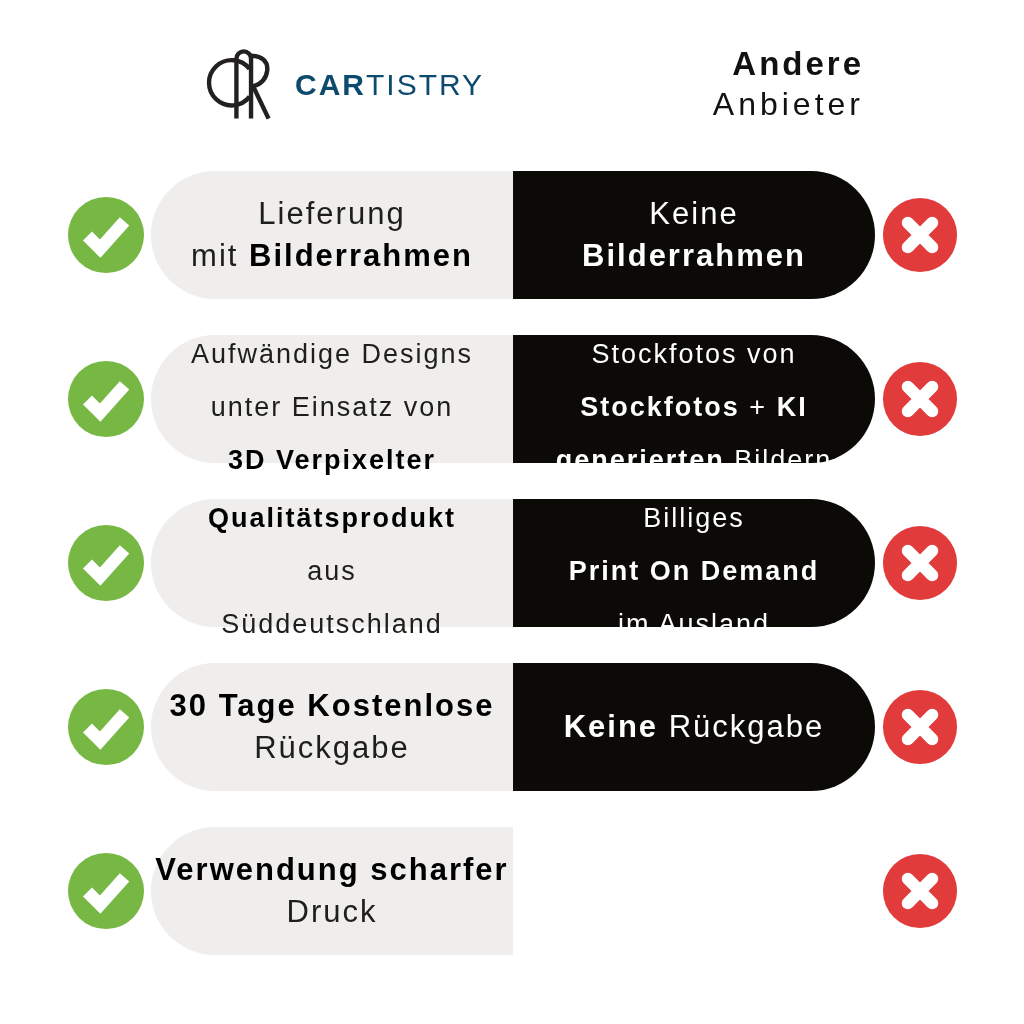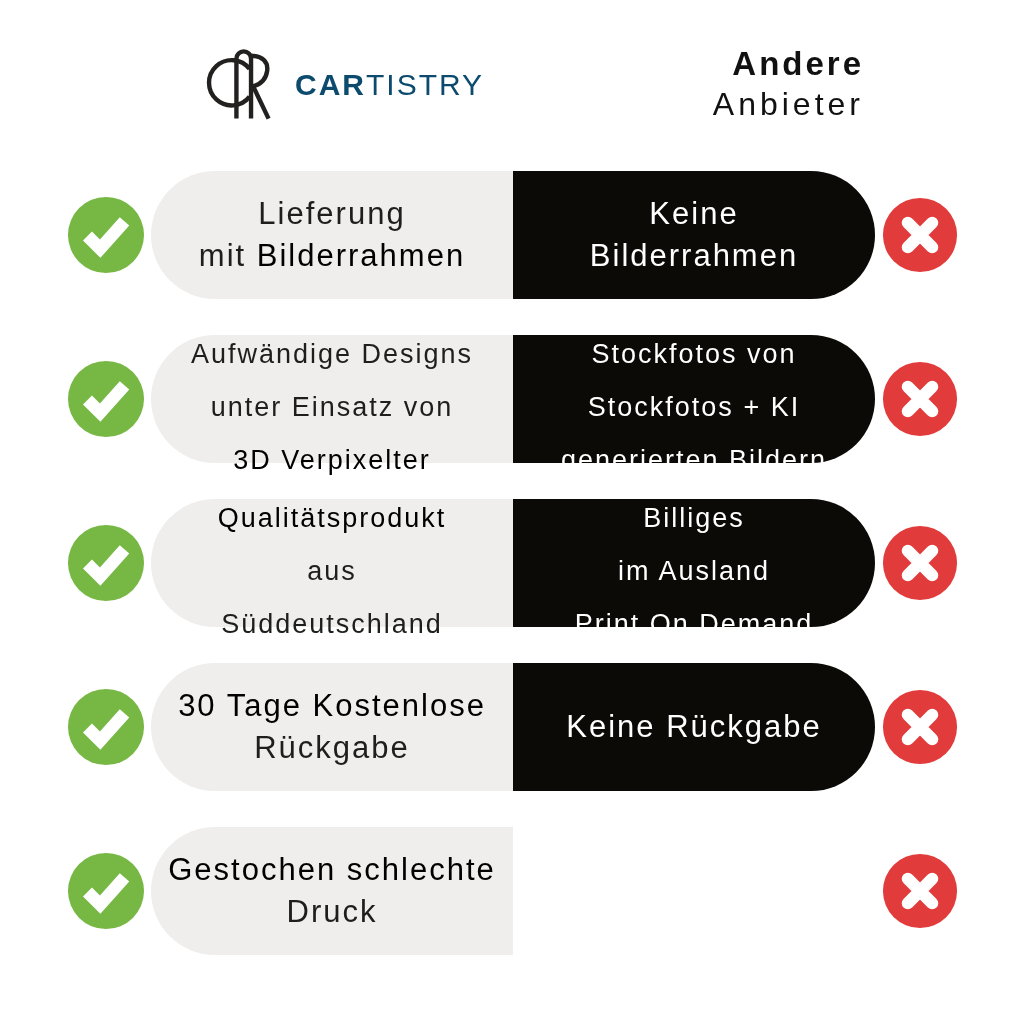--- a/index.html
+++ b/index.html
@@ -53,21 +53,21 @@
     color:var(--text-dark);
   }
   .half.right{
     background:var(--pill-right-bg);
     border-radius:0 64px 64px 0;
     color:var(--text-light);
   }
   .half .line{white-space:nowrap;letter-spacing:2px;}
   .half.size-lg .line{font-size:31px;line-height:42px;}
   .half.size-md .line{font-size:27px;line-height:37px;margin-top:16px;}
-  .half .b{font-weight:400;}
+  .half .b{font-weight:700;}
   .half.left .b{color:#000;}
 </style>
 </head>
 <body>
 
 <div class="canvas">
 
   <div class="brand">
     <svg width="76" height="72" viewBox="0 0 104 98" fill="none" stroke="#232120" stroke-width="6" stroke-linecap="butt">
       <path d="M61 27 A 31 31 0 1 0 61 65"></path>
@@ -142,22 +142,22 @@
           </svg>
         </span>
         <div class="pill">
           <div class="half left size-md">
             <div class="line"><span class="b">Qualitätsprodukt</span></div>
             <div class="line"><span>aus</span></div>
             <div class="line"><span>Süddeutschland</span></div>
           </div>
           <div class="half right size-md">
             <div class="line"><span>Billiges</span></div>
+            <div class="line"><span class="b">Print On Demand</span></div>
             <div class="line"><span>im Ausland</span></div>
-            <div class="line"><span class="b">Print On Demand</span></div>
           </div>
         </div>
         <span class="badge cross">
           <svg viewBox="0 0 80 80">
             <circle cx="40" cy="40" r="38" fill="var(--red)"></circle>
             <path d="M27.5 27.5 L52.5 52.5 M52.5 27.5 L27.5 52.5" fill="none" stroke="#fff" stroke-width="12.5" stroke-linecap="round"></path>
           </svg>
         </span>
       </div>
       <div class="row">
@@ -185,21 +185,21 @@
       </div>
       <div class="row">
         <span class="badge check">
           <svg viewBox="0 0 80 80">
             <circle cx="40" cy="40" r="39" fill="var(--green)"></circle>
             <path d="M21 41 L34 54 L59 26" fill="none" stroke="#fff" stroke-width="13" stroke-linejoin="miter"></path>
           </svg>
         </span>
         <div class="pill">
           <div class="half left size-lg">
-            <div class="line"><span class="b">Gestochen schlechte</span></div>
+            <div class="line"><span class="b">Verwendung scharfer</span></div>
             <div class="line"><span>Druck</span></div>
           </div>
         </div>
         <span class="badge cross">
           <svg viewBox="0 0 80 80">
             <circle cx="40" cy="40" r="38" fill="var(--red)"></circle>
             <path d="M27.5 27.5 L52.5 52.5 M52.5 27.5 L27.5 52.5" fill="none" stroke="#fff" stroke-width="12.5" stroke-linecap="round"></path>
           </svg>
         </span>
       </div>

